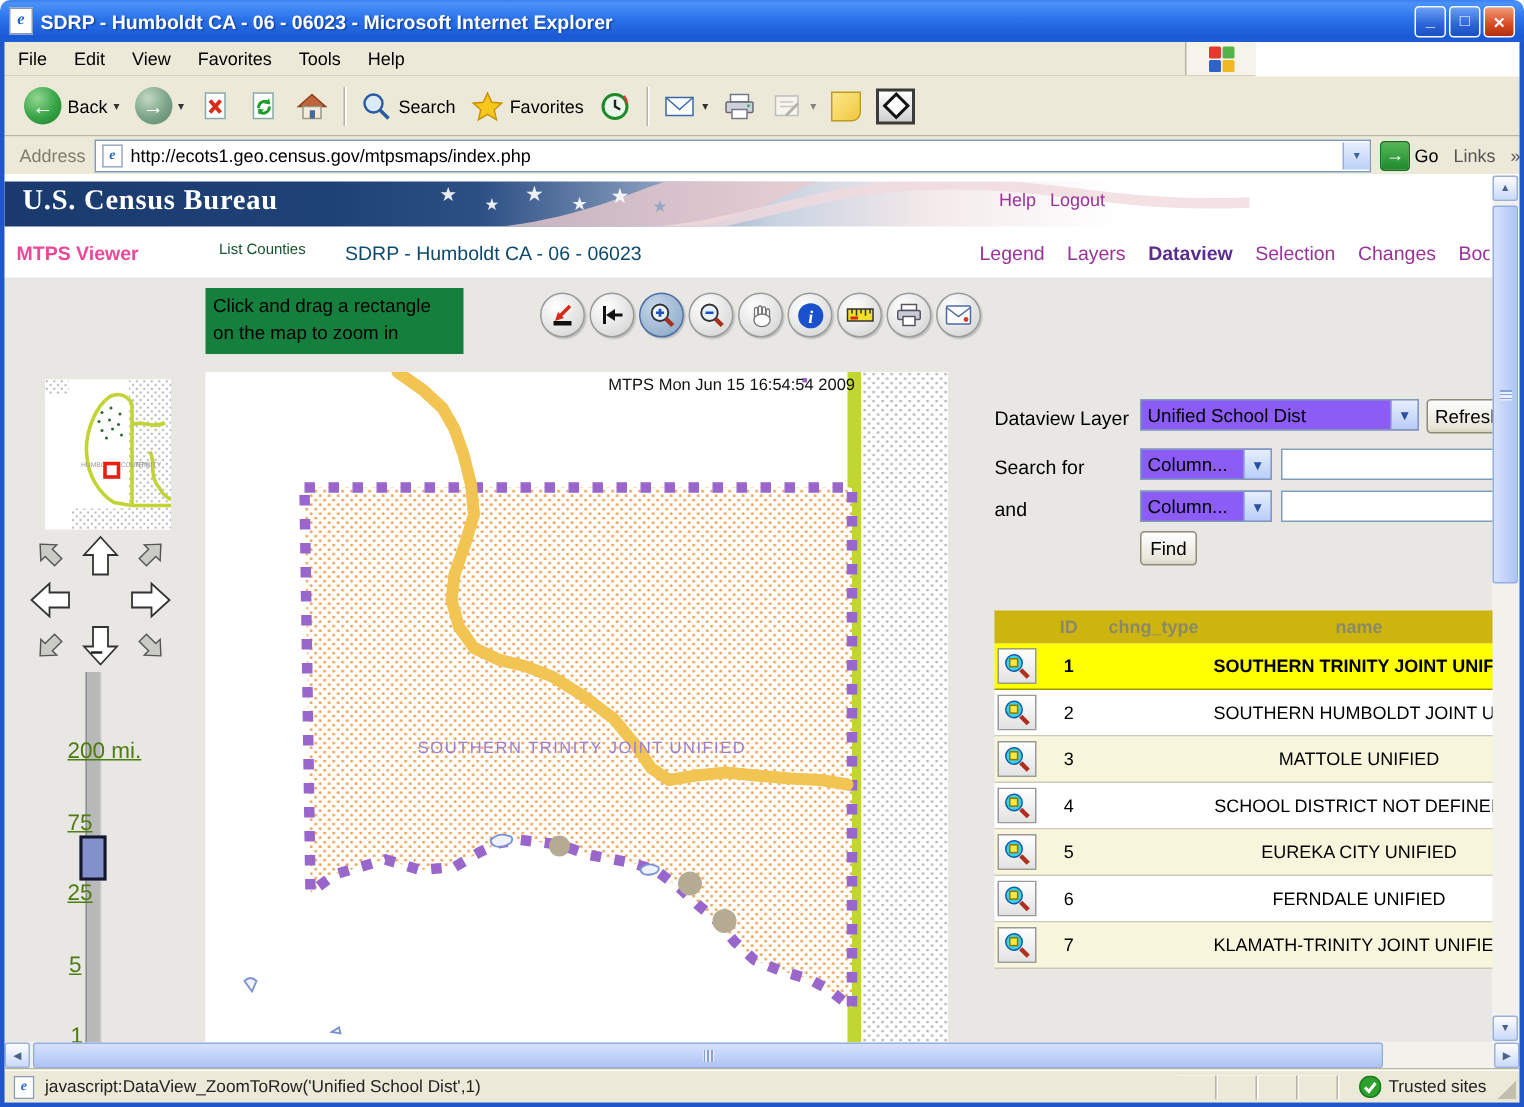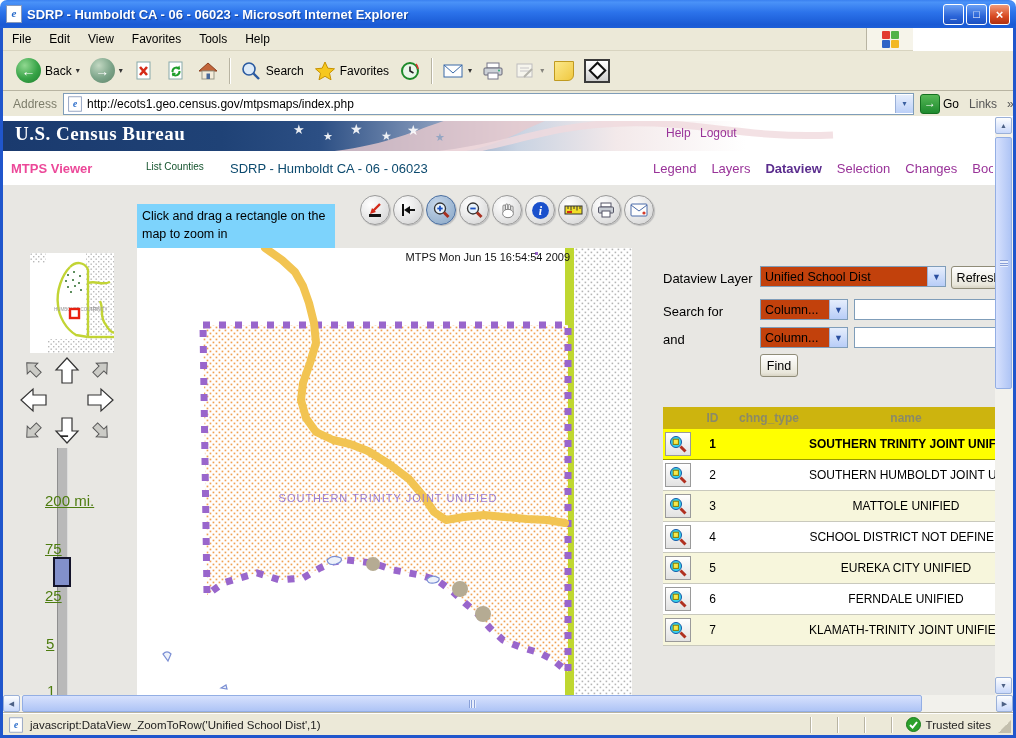--- a/index.html
+++ b/index.html
@@ -17,21 +17,21 @@
     color:#fff;font-size:11px;line-height:19px;text-align:center;font-weight:bold;
     background:linear-gradient(180deg,#6aa0f4,#2a64d8 60%,#1c50c0);box-sizing:border-box;}
   .winbtn.close{background:linear-gradient(180deg,#f09a7a,#d84a22 60%,#b03010);font-size:13px;}
   .ieicon{display:inline-block;width:14px;height:16px;background:#fff;border:1px solid #8899bb;
     position:relative;font:italic bold 11px "Liberation Serif",serif;color:#2166c8;
     text-align:center;line-height:15px;}
   .bl{left:0;top:28px;width:3px;height:710px;background:#2056cc;}
   .br{right:0;top:28px;width:3px;height:710px;background:#2056cc;}
   .bb{left:0;bottom:0;width:1016px;height:3px;background:#2056cc;}
   
-  .menubar{left:3px;top:28px;width:910px;height:23px;background:#ece9d8;display:flex;
+  .menubar{left:3px;top:28px;width:834px;height:23px;background:#ece9d8;display:flex;
     align-items:center;border-bottom:1px solid #d8d4c0;box-sizing:border-box;}
   .menuitem{font-size:12px;color:#000;padding:3px 9px;}
   .winlogo{position:absolute;right:0;top:0;width:46px;height:22px;background:#f6f4ea;
     border-left:1px solid #b8b4a2;display:flex;align-items:center;justify-content:center;gap:1px;}
   .pane{width:8px;height:8px;border-radius:1px;}
   
   .toolbar{left:3px;top:51px;width:1010px;height:40px;background:#ece9d8;display:flex;
     align-items:center;border-bottom:1px solid #b8b4a2;box-sizing:border-box;padding-left:8px;}
   .tbtn{display:flex;align-items:center;gap:4px;padding:2px 5px;font-size:12px;color:#000;}
   .circ{width:25px;height:25px;border-radius:50%;display:flex;align-items:center;
@@ -63,42 +63,42 @@
   .band .brand{position:absolute;left:12px;top:2px;color:#fff;font:bold 19px "Liberation Serif","DejaVu Serif",serif;letter-spacing:.5px;}
   .star{position:absolute;color:#fff;opacity:.9;}
   .hlink{font-size:12px;color:#993399;}
   .navrow{left:3px;top:153px;width:990px;height:30px;background:#fff;}
   .applbl{position:absolute;left:8px;top:8px;font-weight:bold;font-size:13px;color:#ec4899;}
   .navlinks{position:absolute;left:650px;top:8px;width:340px;display:flex;gap:15px;
     overflow:hidden;white-space:nowrap;font-size:13px;color:#993399;}
   .navlinks .active{font-weight:bold;color:#5b2d8e;}
   
   .graybg{left:3px;top:185px;width:992px;height:510px;background:#e8e7e3;}
-  .note{left:137px;top:204px;width:198px;height:44px;background:#7dd3fc;font-size:12.5px;
+  .note{left:137px;top:192px;width:172px;height:44px;background:#15803d;font-size:12.5px;
     color:#000;padding:3px 5px;box-sizing:border-box;line-height:1.45;}
   .maptools{left:360px;top:195px;display:flex;gap:3px;}
   .mtool{width:28px;height:28px;border-radius:50%;border:1px solid #9a9a9a;
     background:radial-gradient(circle at 35% 30%,#fff,#d9d9d9 80%);display:flex;
     align-items:center;justify-content:center;box-shadow:1px 1px 1px #bbb;}
   .mtool.active{background:radial-gradient(circle at 35% 30%,#c6d6ea,#93afcc 80%);border-color:#4a6ea0;}
   
   .minimap{left:30px;top:253px;width:84px;height:100px;background:#fff;}
   .compass{left:20px;top:356px;width:94px;height:88px;}
   .minus{left:60px;top:427px;font-size:15px;color:#222;font-weight:bold;}
   .slider-track{left:57px;top:448px;width:11px;height:247px;background:#b9b9b9;
     border-left:1px solid #8f8f8f;border-right:1px solid #dcdcdc;box-sizing:border-box;}
   .slider-thumb{left:53px;top:557px;width:18px;height:30px;background:#8290cb;
     border:2px solid #14142a;box-sizing:border-box;}
   .scale{font-size:15px;color:#4d7c0f;text-decoration:underline;}
   
   .mappanel{left:137px;top:248px;width:495px;height:447px;background:#fff;overflow:hidden;}
   .stamp{position:absolute;right:62px;top:3px;font-size:11px;color:#111;}
   
   .flabel{font-size:13px;color:#000;}
-  .combo{height:21px;background:#c2410c;border:1px solid #7f9db9;display:flex;align-items:center;
+  .combo{height:21px;background:#8b5cf6;border:1px solid #7f9db9;display:flex;align-items:center;
     font-size:12.5px;box-sizing:border-box;padding-left:4px;justify-content:flex-end;}
   .combo .arrow{margin-left:auto;width:17px;height:100%;background:linear-gradient(#e6eefc,#b8cdf8);
     border-left:1px solid #9ab0d8;color:#2a4f9f;font-size:9px;display:flex;align-items:center;justify-content:center;}
   .txtinput{height:21px;background:#fff;border:1px solid #7f9db9;box-sizing:border-box;}
   .xpbtn{background:linear-gradient(#fefefe,#e8e6da 85%,#d8d4c4);border:1px solid #8f8c78;
     border-radius:3px;font-size:12.5px;text-align:center;color:#000;box-sizing:border-box;}
   
   .dtable{left:663px;top:407px;width:340px;font-size:12px;text-align:center;}
   .thead{display:flex;height:22px;background:#cdb40e;color:#8a8a68;font-weight:bold;align-items:center;}
   .trow{display:flex;height:30px;align-items:center;border-bottom:1px solid #c9c9bd;background:#fff;}

